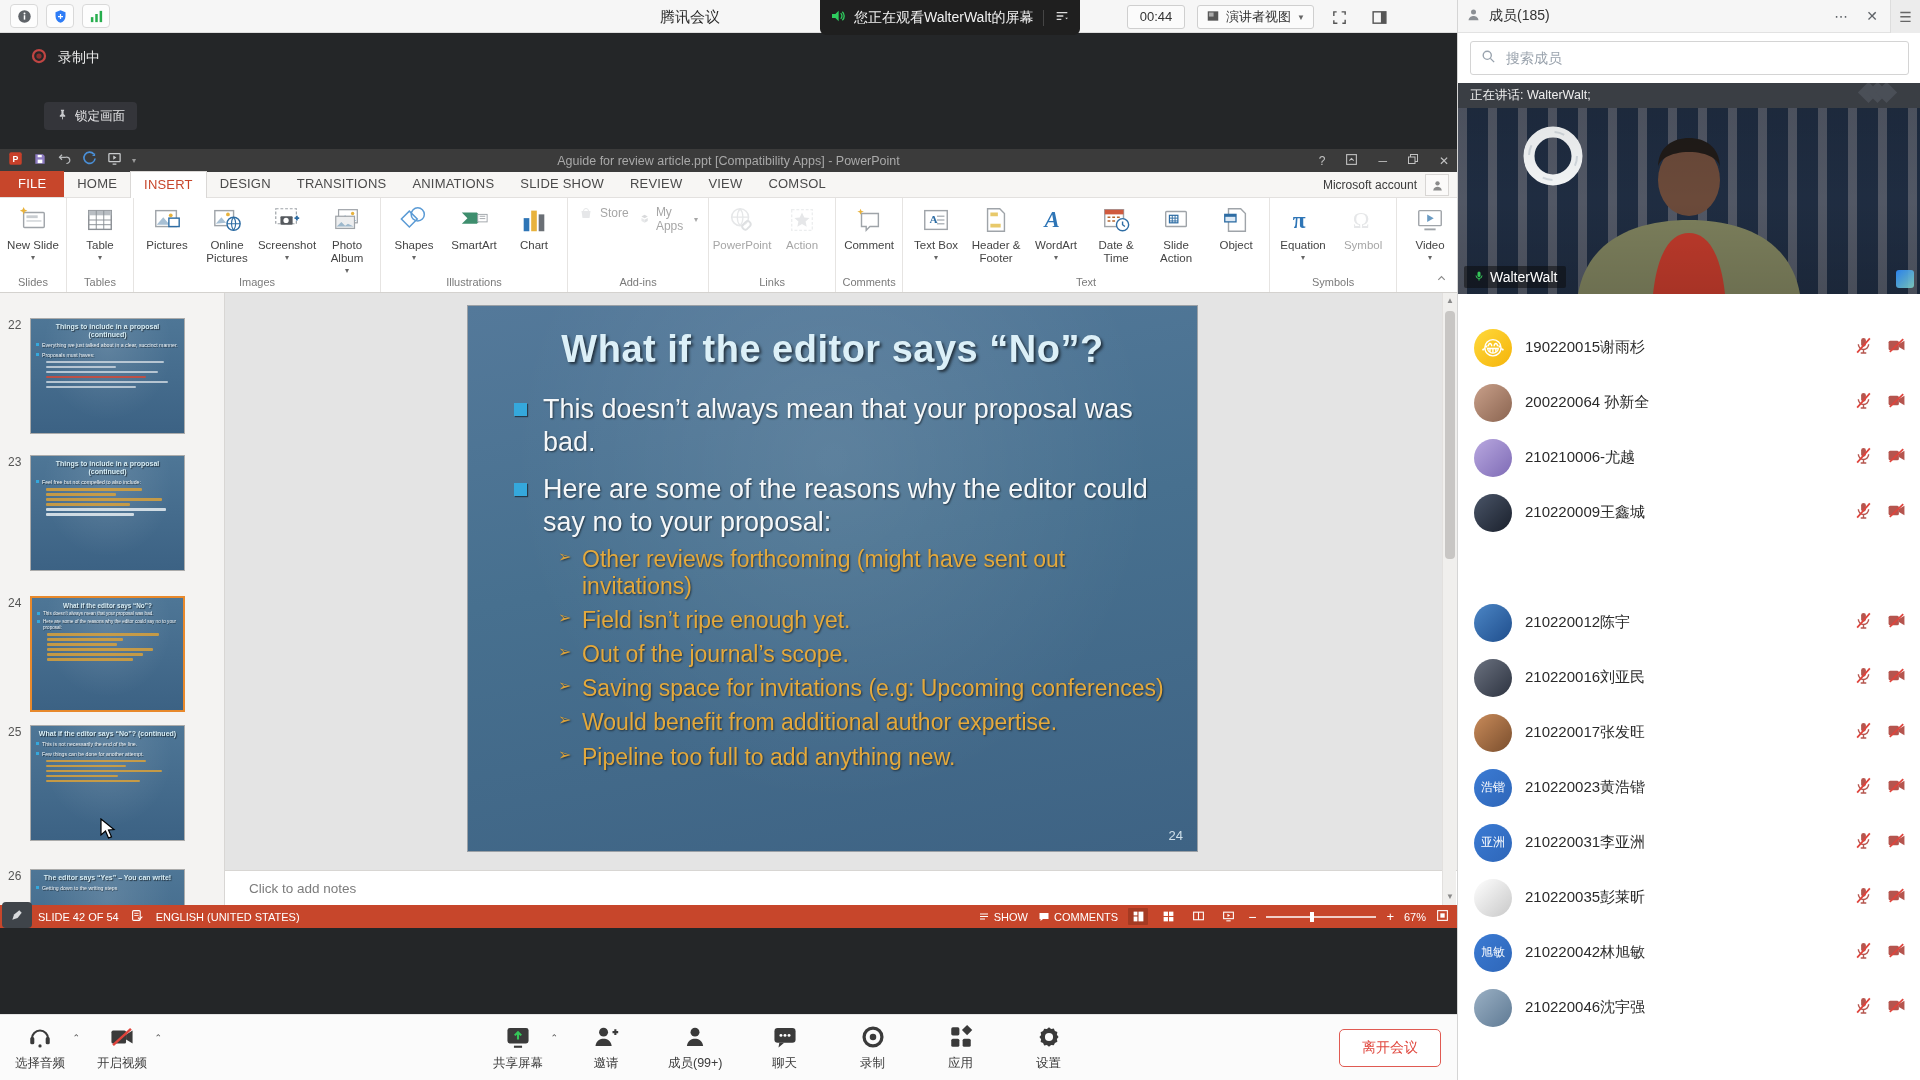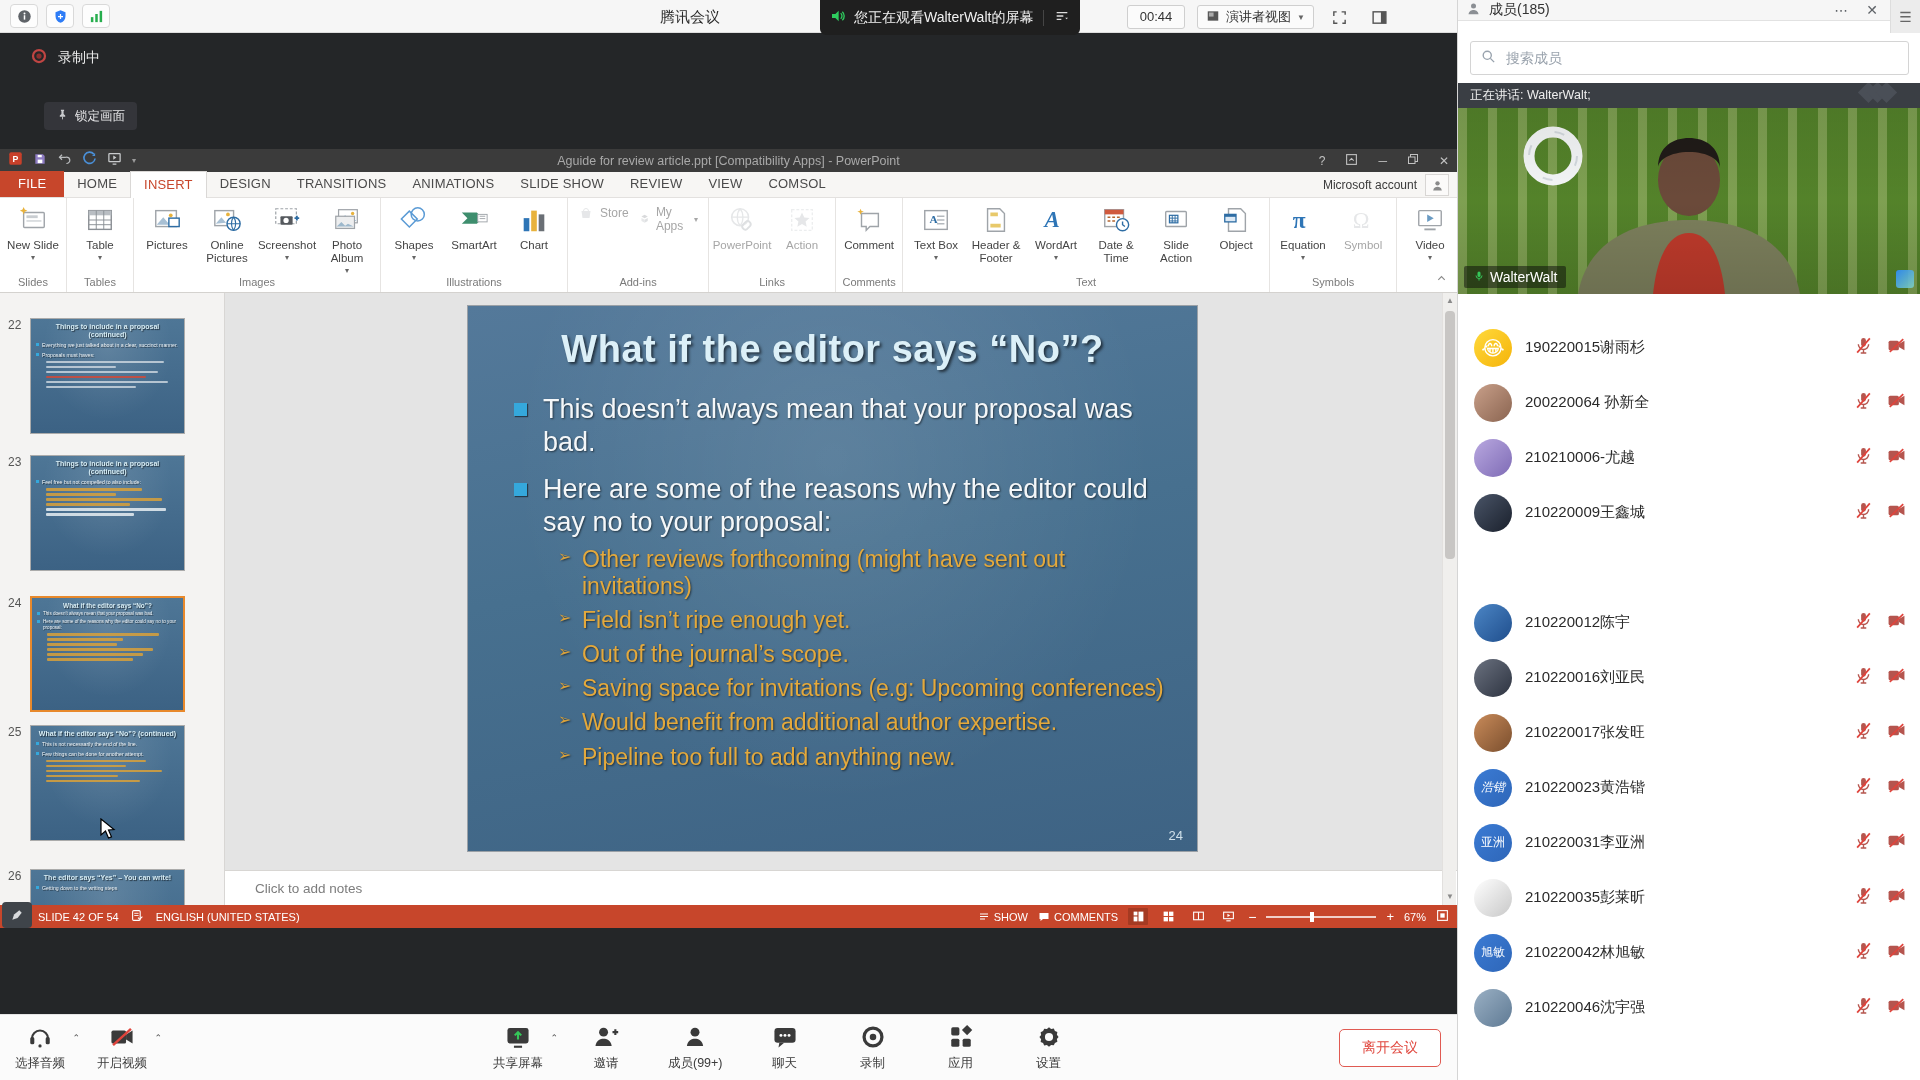--- a/index.html
+++ b/index.html
@@ -74,21 +74,21 @@
   .b1{display:flex;gap:16px;color:#F4F7F9;font-size:27px;line-height:1.22;margin-top:14px;text-shadow:1px 1px 2px rgba(0,0,0,.55);}
   .b1 .sq{flex:0 0 13px;width:13px;height:13px;background:#35A8DC;margin-top:10px;box-shadow:1px 1px 1px rgba(0,0,0,.5);}
   .b2{display:flex;gap:10px;color:#E4A93C;font-size:23px;line-height:1.18;margin:7px 0 0 44px;text-shadow:1px 1px 2px rgba(0,0,0,.55);}
   .b2 .ar{flex:0 0 14px;font-size:16px;margin-top:2px;color:#D9A13A;}
   .snum{position:absolute;right:14px;bottom:8px;font-size:13px;color:#CFE0EA;}
   .main-scroll{position:absolute;right:0;top:144px;width:15px;height:577px;background:#F0EFED;border-left:1px solid #DCDAD8;z-index:3;}
   .msc-thumb{position:absolute;left:2px;top:16px;width:11px;height:210px;background:#C8C6C4;border-radius:4px;}
   .nav2{position:absolute;left:0;width:15px;height:18px;color:#7A7A7A;font-size:7px;line-height:8px;text-align:center;}
 
   .ppt-notes{position:absolute;left:225px;top:721px;right:0;height:35px;background:#FFFFFF;border-top:1px solid #D8D6D3;display:flex;align-items:center;}
-  .notes-ph{margin-left:30px;font-size:13.5px;color:#7C7C7C;}
+  .notes-ph{margin-left:24px;font-size:13.5px;color:#7C7C7C;}
   .ppt-status{position:absolute;left:0;top:756px;width:100%;height:23px;background:#C7462B;color:#fff;display:flex;align-items:center;font-size:11px;}
   .st-left{display:flex;align-items:center;gap:12px;padding-left:38px;}
   .st-right{margin-left:auto;display:flex;align-items:center;gap:10px;padding-right:8px;}
   .viewbox{width:20px;height:17px;display:flex;align-items:center;justify-content:center;border-radius:1px;}
   .viewbox.on{background:#A53A22;}
   .ztrack{position:relative;width:110px;height:2px;background:rgba(255,255,255,.75);}
   .zthumb{position:absolute;left:40%;top:-4px;width:4px;height:10px;background:#fff;}
 
   
   .float-tool{position:absolute;left:2px;top:902px;width:30px;height:26px;background:#3F444A;border-radius:4px;z-index:20;display:flex;align-items:center;justify-content:center;}
@@ -99,31 +99,31 @@
   .tb-left{position:absolute;left:14px;top:8px;display:flex;gap:30px;}
   .tb-center{position:absolute;left:492px;top:8px;display:flex;gap:36px;}
   .tb-item{position:relative;display:flex;flex-direction:column;align-items:center;min-width:52px;}
   .tb-item .ic{height:28px;display:flex;align-items:center;justify-content:center;}
   .tb-item .lb{margin-top:4px;font-size:12.5px;color:#3A3A3A;white-space:nowrap;}
   .tb-caret{position:absolute;right:-14px;top:10px;color:#4A4A4A;font-size:9px;}
   .leavebtn{position:absolute;right:16px;top:14px;height:38px;padding:0 22px;background:#fff;border:1px solid #E05A52;border-radius:5px;color:#E0483F;font-size:14px;font-family:inherit;}
 
   
   .members{position:absolute;left:1457px;top:0;width:463px;height:1080px;background:#fff;border-left:1px solid #D5D5D5;z-index:40;overflow:hidden;}
-  .m-head{position:absolute;left:0;top:0;width:100%;height:21px;background:#F6F6F6;border-bottom:1px solid #E2E2E2;display:flex;align-items:center;}
+  .m-head{position:absolute;left:0;top:0;width:100%;height:33px;background:#F6F6F6;border-bottom:1px solid #E2E2E2;display:flex;align-items:center;}
   .m-head .ttl{margin-left:8px;font-size:14px;color:#333;}
   .m-head-ics{margin-left:auto;display:flex;align-items:center;gap:18px;padding-right:42px;color:#5F6368;font-size:14px;}
   .m-burger{position:absolute;right:0;top:0;width:30px;height:33px;background:#ECECEC;border-left:1px solid #DDD;display:flex;align-items:center;justify-content:center;color:#666;font-size:14px;}
   .m-search{position:absolute;left:12px;top:41px;width:439px;height:34px;border:1px solid #D4D4D4;border-radius:3px;background:#fff;display:flex;align-items:center;padding:0 10px;gap:8px;}
   .m-search input{border:none;outline:none;flex:1;font-size:14px;color:#333;font-family:inherit;}
   .m-search input::placeholder{color:#9AA3AD;}
   .m-speaking{position:absolute;left:0;top:83px;width:100%;height:25px;background:#3A3E44;color:#EFEFEF;font-size:12.5px;display:flex;align-items:center;padding-left:12px;overflow:hidden;}
   .wm{position:absolute;right:26px;top:2px;display:flex;}
   .wm i{width:15px;height:15px;background:#4A4F57;transform:rotate(45deg);margin-left:-6px;}
-  .m-video{position:absolute;left:0;top:108px;width:100%;height:186px;overflow:hidden;background:#4d7c0f;}
+  .m-video{position:absolute;left:0;top:108px;width:100%;height:186px;overflow:hidden;background:#0f172a;}
   .vstripes{position:absolute;inset:0;background:repeating-linear-gradient(90deg,rgba(255,255,255,.28) 0 9px,rgba(122,166,196,.15) 9px 30px);}
   .vname{position:absolute;left:6px;bottom:6px;background:rgba(10,10,10,.5);border-radius:2px;display:flex;align-items:center;gap:5px;padding:3px 9px;color:#fff;font-size:14px;}
   .vlogo{position:absolute;right:6px;bottom:6px;width:18px;height:18px;border-radius:3px;background:linear-gradient(135deg,#2D8CFF,#7FD0C2);opacity:.9;}
   .m-list{position:absolute;left:0;top:294px;width:100%;height:786px;}
   .mrow{position:absolute;left:0;width:100%;height:55px;display:flex;align-items:center;}
   .mav{flex:0 0 38px;width:38px;height:38px;border-radius:50%;margin-left:16px;display:flex;align-items:center;justify-content:center;overflow:hidden;font-size:13px;color:#fff;}
   .mname{margin-left:13px;font-size:15px;color:#2A2A2A;white-space:nowrap;}
   .mics{margin-left:auto;display:flex;gap:14px;padding-right:14px;}
 </style>
 </head>
@@ -1118,21 +1118,21 @@
                 <path d="M4 21L20 3" stroke="#E0443C" stroke-width="2.2"></path>
               </svg></span>
             <span><svg viewBox="0 0 24 24" width="19" height="19">
                 <rect x="2" y="6" width="13" height="12" rx="2" fill="#B5554E"></rect>
                 <polygon points="15,10 22,6 22,18 15,14" fill="#B5554E"></polygon>
                 <path d="M3.5 20L20.5 4" stroke="#E0443C" stroke-width="2.2"></path>
               </svg></span>
           </div>
         </div>
         <div class="mrow" style="top: 466px;">
-          <div class="mav" style="background: linear-gradient(135deg, rgb(59, 123, 212), rgb(46, 102, 184)); font-size: 12px; font-style: italic;">浩锴</div>
+          <div class="mav" style="background: linear-gradient(135deg, rgb(59, 123, 212), rgb(46, 102, 184)); font-size: 12px;">浩锴</div>
           <div class="mname">210220023黄浩锴</div>
           <div class="mics">
             <span><svg viewBox="0 0 24 24" width="19" height="19">
                 <rect x="9" y="2.5" width="6" height="11" rx="3" fill="#B5554E"></rect>
                 <path d="M5.5 10.5a6.5 6.5 0 0013 0M12 17.5v4M8.5 21.5h7" stroke="#B5554E" stroke-width="1.8" fill="none"></path>
                 <path d="M4 21L20 3" stroke="#E0443C" stroke-width="2.2"></path>
               </svg></span>
             <span><svg viewBox="0 0 24 24" width="19" height="19">
                 <rect x="2" y="6" width="13" height="12" rx="2" fill="#B5554E"></rect>
                 <polygon points="15,10 22,6 22,18 15,14" fill="#B5554E"></polygon>

